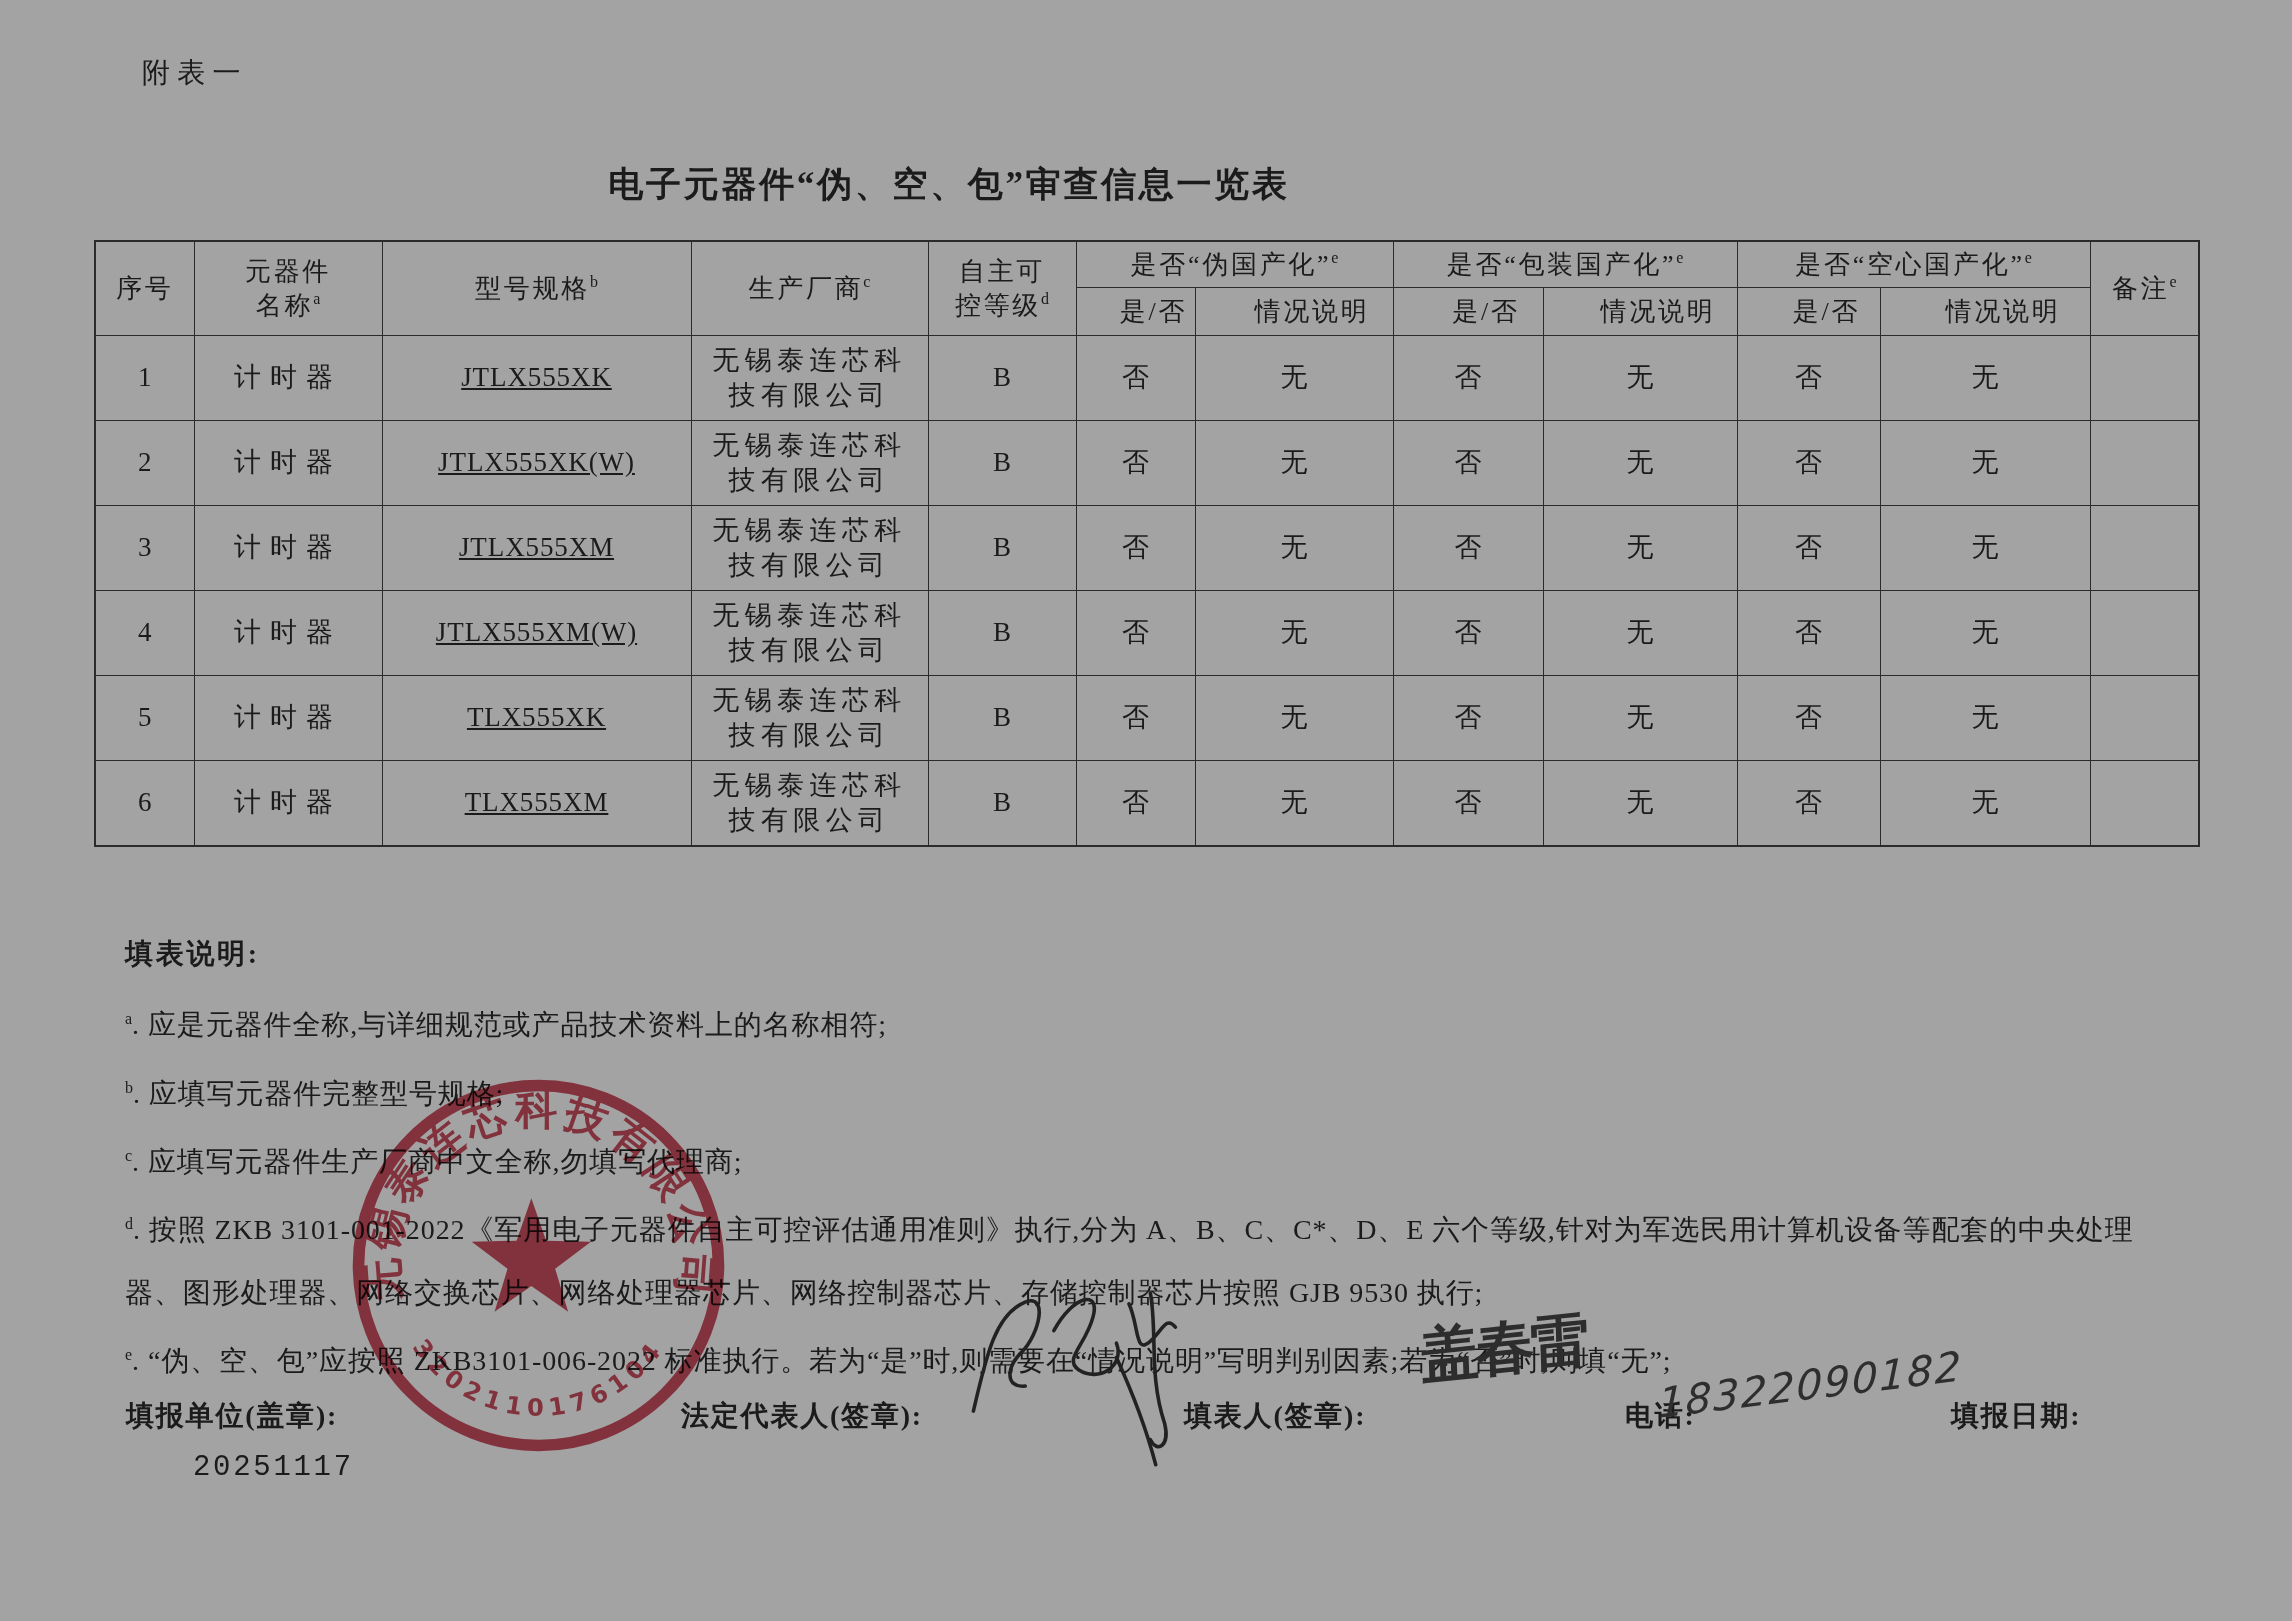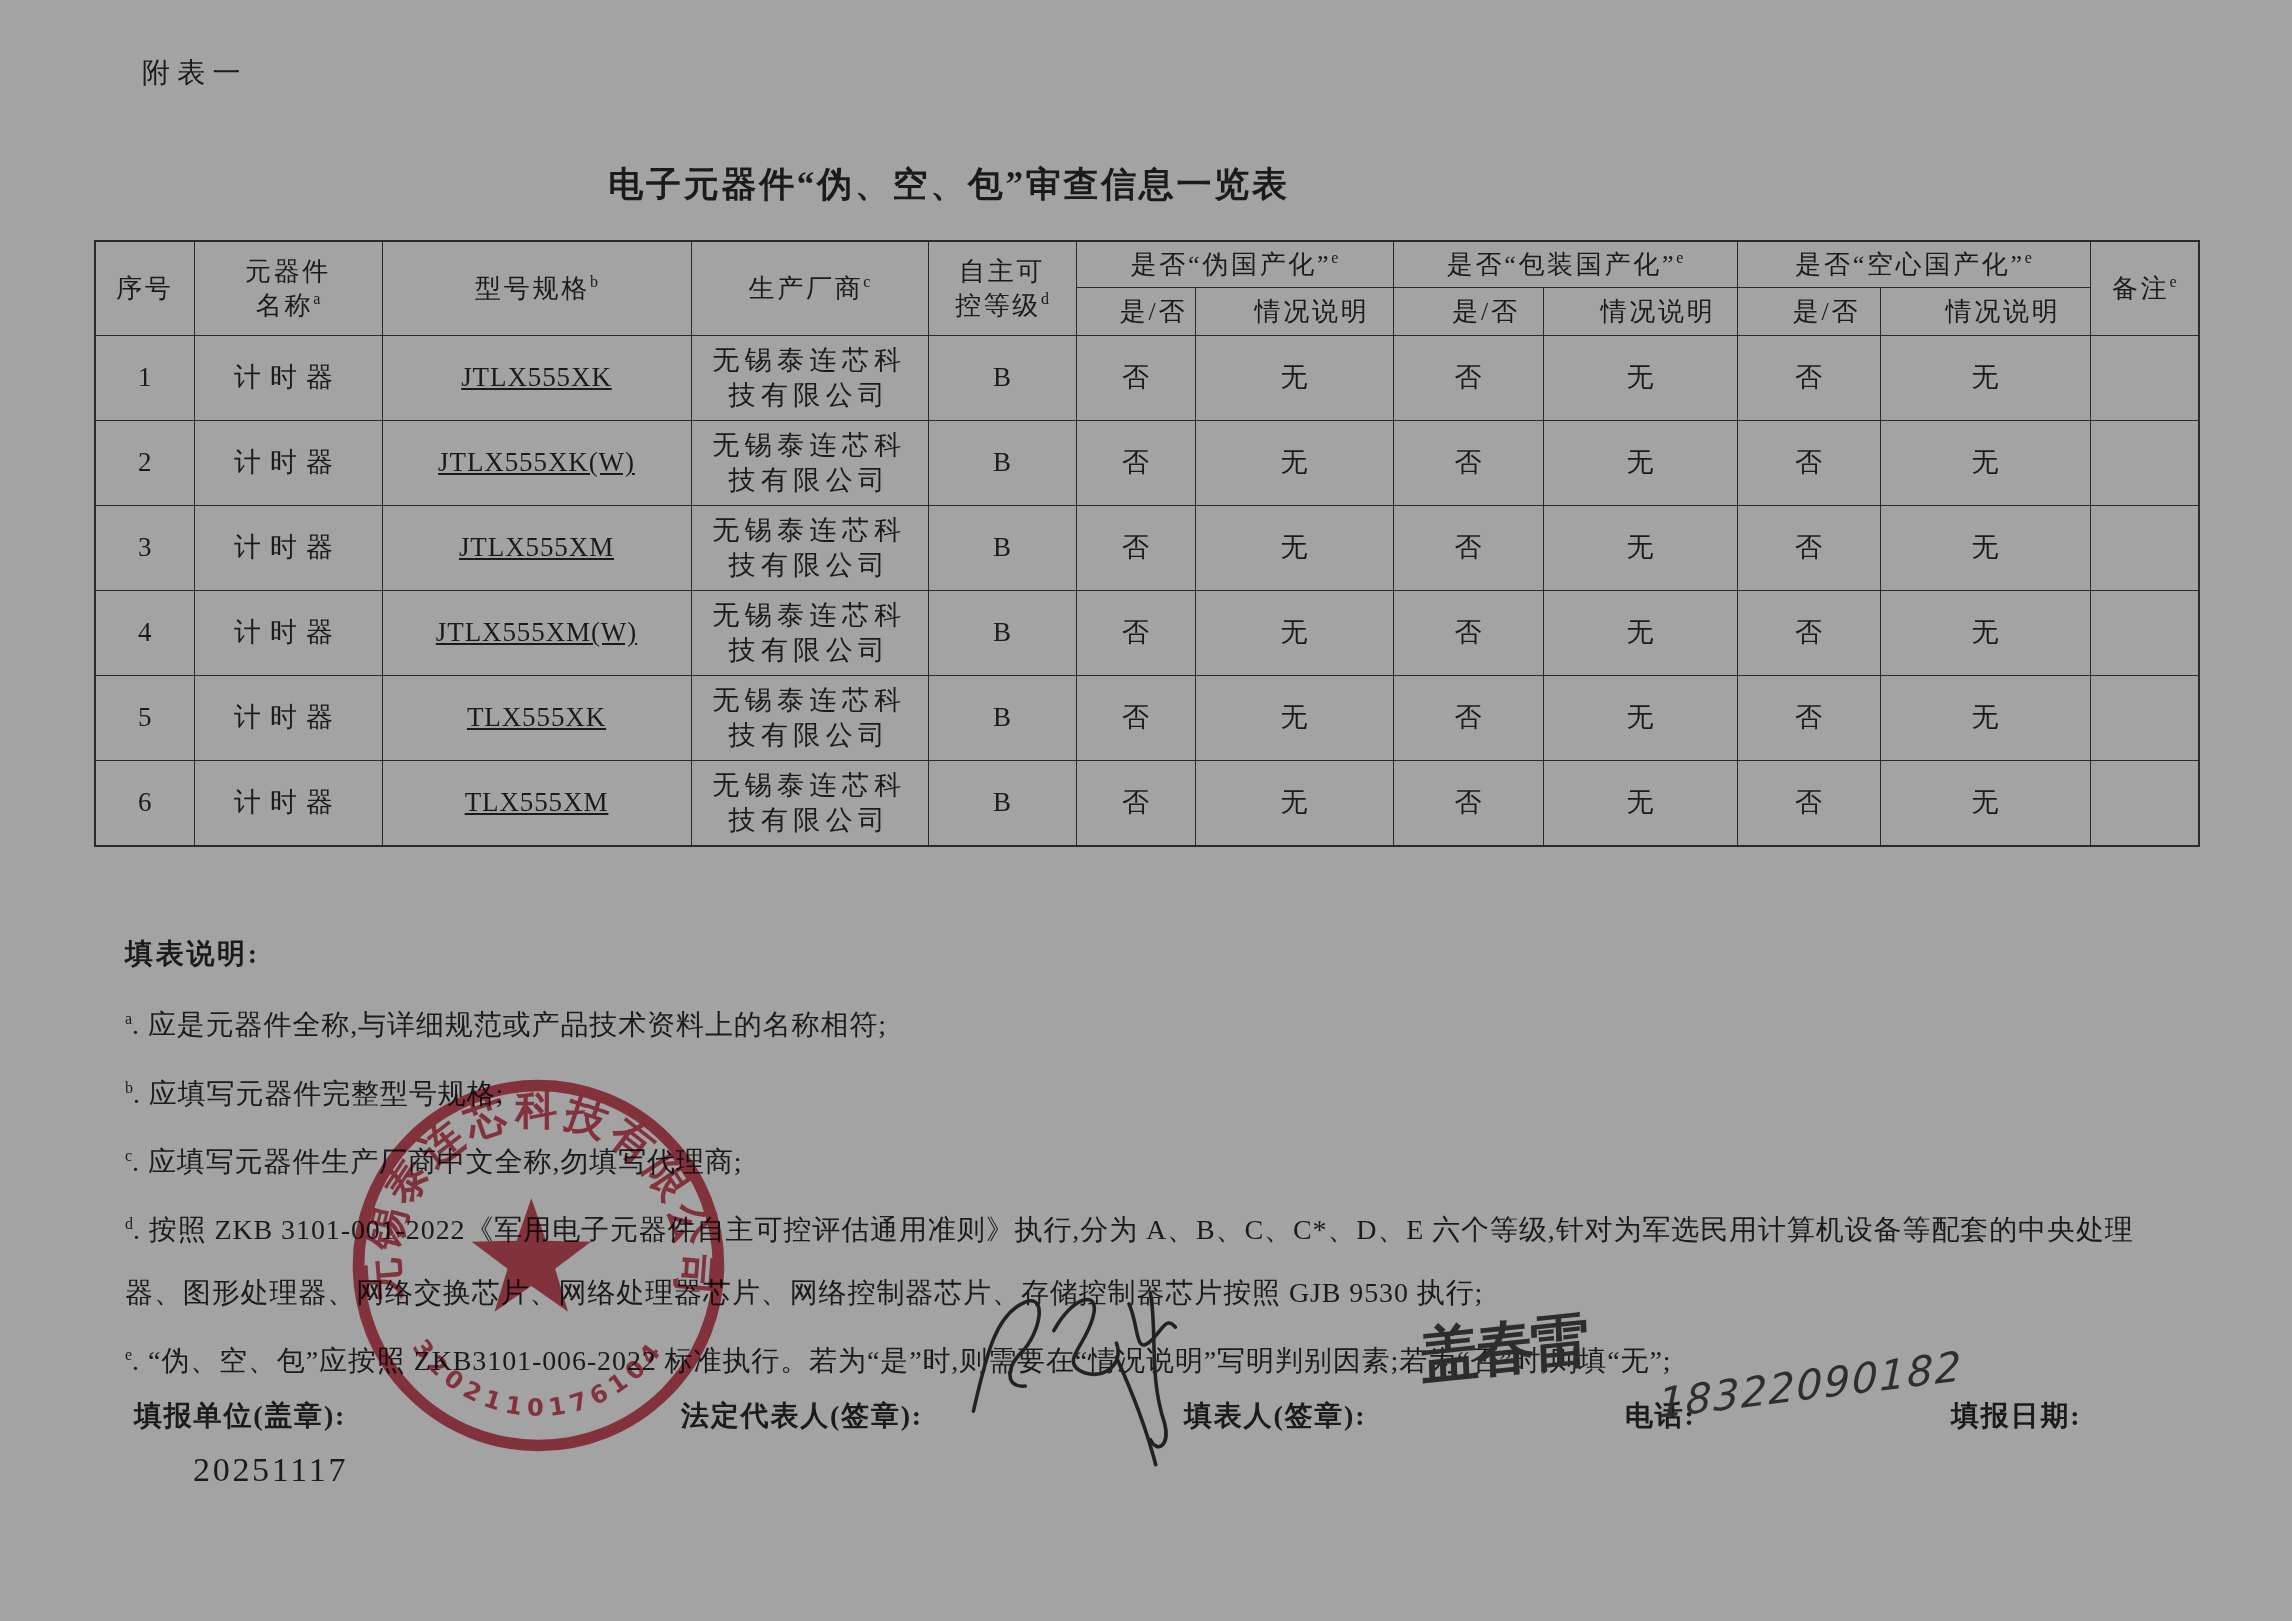--- a/index.html
+++ b/index.html
@@ -17,21 +17,21 @@
   tr.hdr-top th{height:45px;}
   tr.data-row td{height:84px;font-size:27px;}
   td.cell-name{letter-spacing:9px;}
   td.cell-mfr{letter-spacing:5.4px;white-space:pre-line;line-height:1.45;font-size:26px;}
   td.cell-model{letter-spacing:0.9px;text-decoration:underline;}
   sup{font-size:16px;letter-spacing:0;}
   .notes{position:absolute;left:125px;top:922px;width:2064px;font-size:28px;margin-top:11px;}
   .notes-heading{font-weight:bold;letter-spacing:2.7px;line-height:41px;margin-bottom:14.3px;}
   .note-line{line-height:62px;letter-spacing:0.9px;}
   .footer-label{position:absolute;top:1397px;font-size:28px;font-weight:bold;letter-spacing:1.8px;}
-  .date-value{position:absolute;left:193px;top:1451px;font-size:34px;letter-spacing:2.7px;}
+  .date-value{position:absolute;left:193px;top:1451px;font-size:29px;letter-spacing:2.7px;font-family:Liberation Mono, monospace;}
   .stamp{position:absolute;left:346px;top:1073px;width:385px;height:385px;
          mix-blend-mode:multiply;opacity:0.9;}
   .signature-legal{position:absolute;left:939px;top:1252px;width:269px;height:219px;}
   .signature-preparer{position:absolute;left:1420px;top:1309px;font-size:59px;font-weight:bold;
          letter-spacing:-3.6px;color:#2d2d2d;transform:rotate(-6deg) skewX(-4deg);
          font-family:"Liberation Serif",serif;}
   .phone-handwritten{position:absolute;left:1657px;top:1361px;font-size:41px;color:#2e2e2e;
          font-family:"DejaVu Sans",sans-serif;font-style:italic;
          transform:rotate(-7deg) skewX(-8deg);letter-spacing:1.8px;}
 </style>
@@ -193,21 +193,21 @@
 
   <div class="notes">
     <div class="notes-heading">填表说明:</div>
     <div class="note-line"><sup>a</sup><span>. 应是元器件全称,与详细规范或产品技术资料上的名称相符;</span></div>
     <div class="note-line"><sup>b</sup><span>. 应填写元器件完整型号规格;</span></div>
     <div class="note-line"><sup>c</sup><span>. 应填写元器件生产厂商中文全称,勿填写代理商;</span></div>
     <div class="note-line"><sup>d</sup><span>. 按照 ZKB 3101-001-2022《军用电子元器件自主可控评估通用准则》执行,分为 A、B、C、C*、D、E 六个等级,针对为军选民用计算机设备等配套的中央处理器、图形处理器、网络交换芯片、网络处理器芯片、网络控制器芯片、存储控制器芯片按照 GJB 9530 执行;</span></div>
     <div class="note-line"><sup>e</sup><span>. “伪、空、包”应按照 ZKB3101-006-2022 标准执行。若为“是”时,则需要在“情况说明”写明判别因素;若为“否”时,则填“无”;</span></div>
   </div>
 
-  <div class="footer-label" style="left:134px">填报单位(盖章):</div>
+  <div class="footer-label" style="left:126px">填报单位(盖章):</div>
   <div class="footer-label" style="left:681px">法定代表人(签章):</div>
   <div class="footer-label" style="left:1184px">填表人(签章):</div>
   <div class="footer-label" style="left:1625px">电话:</div>
   <div class="footer-label" style="left:1951px">填报日期:</div>
   <div class="date-value">20251117</div>
 
   <svg class="stamp" viewBox="0 0 430 430">
     <defs>
       <path id="arcTop" d="M 62.4,255.9 A 158 158 0 1 1 367.6,255.9" fill="none"></path>
       <path id="arcBottom" d="M 69.5,299 A 168 168 0 0 0 360.5,299" fill="none"></path>

